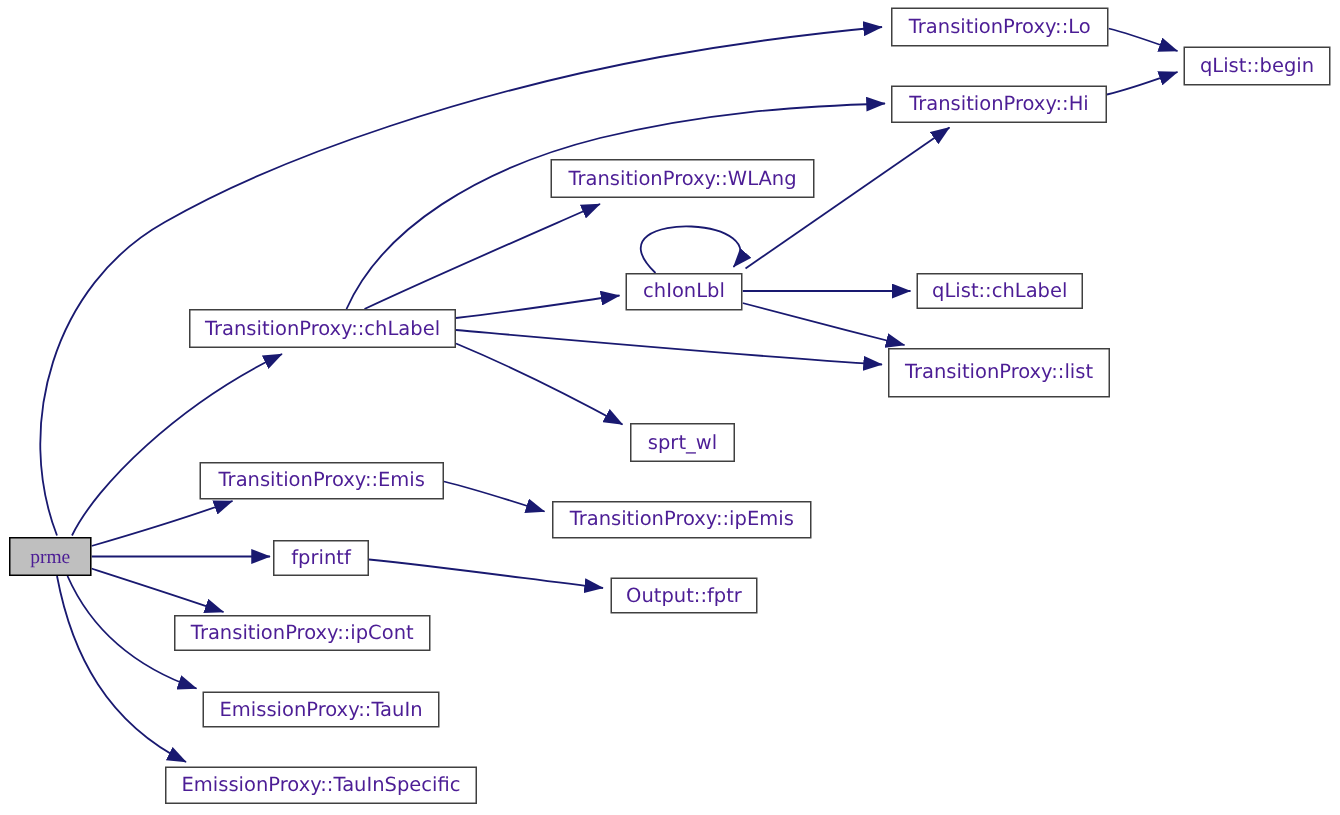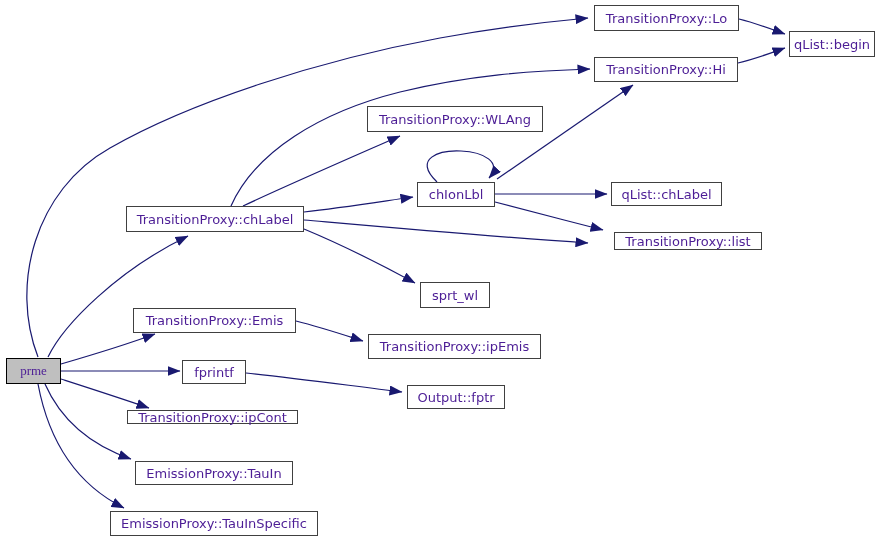--- a/index.html
+++ b/index.html
@@ -70,29 +70,29 @@
         <path d="M497,179 L633,85" class="edge" stroke="#191970" marker-end="url(#arrow)"></path>
         <path d="M495,194 L607,194" class="edge" stroke="#191970" marker-end="url(#arrow)"></path>
         <path d="M495,202 C530,211 567,221 603,230" class="edge" stroke="#191970" marker-end="url(#arrow)"></path>
         <path d="M296,321 C320,327 338,333 363,341" class="edge" stroke="#191970" marker-end="url(#arrow)"></path>
         <path d="M246,373 C295,378 345,385 402,392" class="edge" stroke="#191970" marker-end="url(#arrow)"></path>
       </g>
   </svg>
   <div id="nodes">
       <div class="node hl" style="left: 6px; top: 358px; width: 55px; height: 26px;">prme</div>
       <div class="node" style="left: 594px; top: 5px; width: 145px; height: 26px;">TransitionProxy::Lo</div>
-      <div class="node" style="left: 789px; top: 31px; width: 86px; height: 26px;">qList::begin</div>
+      <div class="node" style="left: 789px; top: 31px; width: 98px; height: 26px;">qList::begin</div>
       <div class="node" style="left: 594px; top: 57px; width: 144px; height: 25px;">TransitionProxy::Hi</div>
       <div class="node" style="left: 367px; top: 106px; width: 176px; height: 26px;">TransitionProxy::WLAng</div>
       <div class="node" style="left: 417px; top: 182px; width: 78px; height: 25px;">chIonLbl</div>
       <div class="node" style="left: 611px; top: 182px; width: 111px; height: 24px; text-align: center;">qList::chLabel</div>
       <div class="node" style="left: 126px; top: 206px; width: 178px; height: 26px;">TransitionProxy::chLabel</div>
-      <div class="node" style="left: 614px; top: 232px; width: 148px; height: 18px;">TransitionProxy::list</div>
+      <div class="node" style="left: 592px; top: 232px; width: 148px; height: 33px;">TransitionProxy::list</div>
       <div class="node" style="left: 420px; top: 282px; width: 70px; height: 26px;">sprt_wl</div>
       <div class="node" style="left: 133px; top: 308px; width: 163px; height: 25px;">TransitionProxy::Emis</div>
       <div class="node" style="left: 368px; top: 334px; width: 173px; height: 25px;">TransitionProxy::ipEmis</div>
       <div class="node" style="left: 182px; top: 360px; width: 64px; height: 24px; text-align: center;">fprintf</div>
       <div class="node" style="left: 407px; top: 385px; width: 98px; height: 24px;">Output::fptr</div>
-      <div class="node" style="left: 127px; top: 410px; width: 171px; height: 14px;">TransitionProxy::ipCont</div>
+      <div class="node" style="left: 116px; top: 410px; width: 171px; height: 24px;">TransitionProxy::ipCont</div>
       <div class="node" style="left: 135px; top: 461px; width: 158px; height: 24px;">EmissionProxy::TauIn</div>
       <div class="node" style="left: 110px; top: 511px; width: 208px; height: 25px;">EmissionProxy::TauInSpecific</div>
     </div>
 </div>
 
 </body></html>

